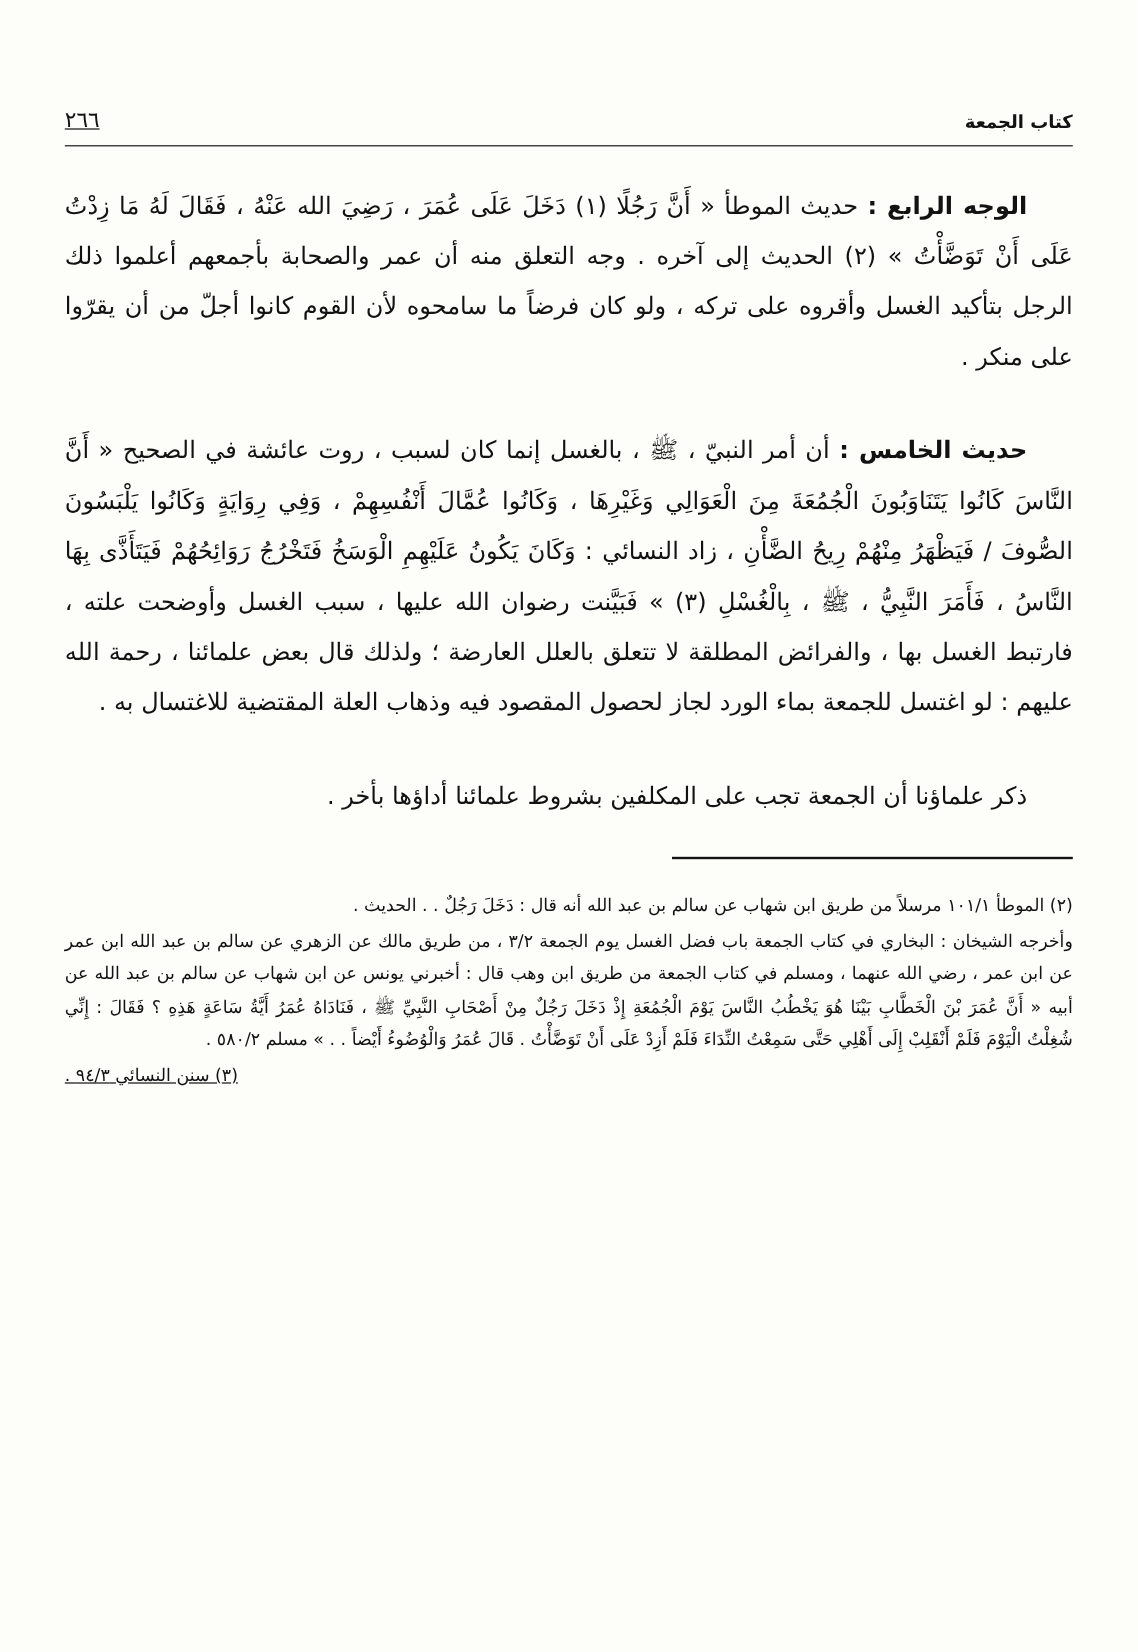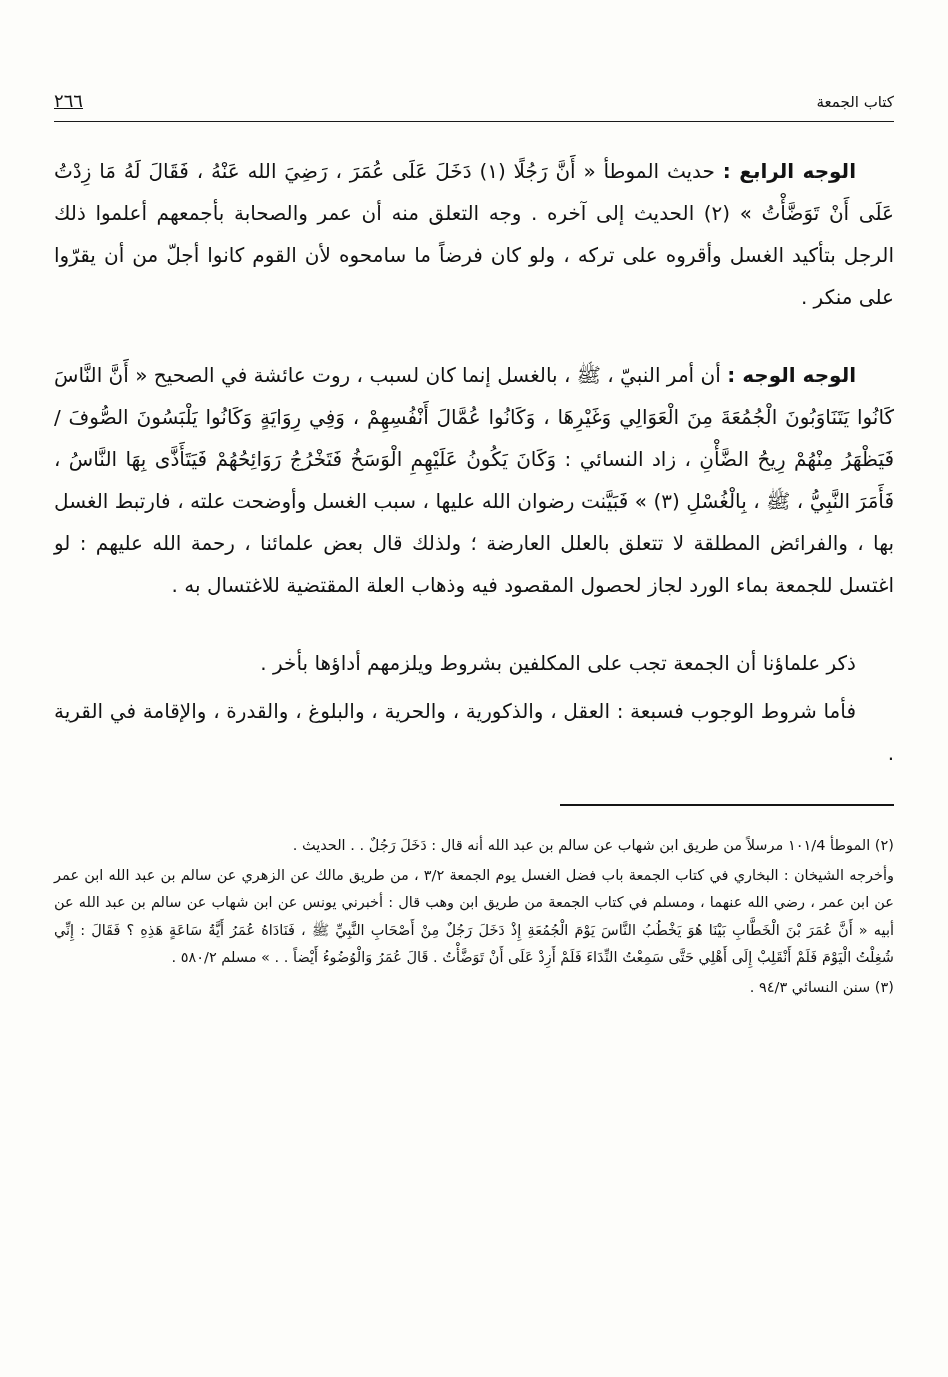--- a/index.html
+++ b/index.html
@@ -17,21 +17,21 @@
     position: relative;
   }
   .page-header {
     display: flex;
     justify-content: space-between;
     align-items: flex-end;
     border-bottom: 1.6px solid #1a1a1a;
     padding-bottom: 10px;
     margin-bottom: 28px;
   }
-  .header-title { font-size: 15px; font-weight: 400; letter-spacing: 0; }
+  .header-title { font-size: 15px; font-weight: 700; letter-spacing: 0; }
   .page-number  { font-size: 18px; font-weight: 400; text-decoration: underline; }
   .body-text {
     font-size: 20px;
     line-height: 42px;
     text-align: justify;
   }
   .para { text-indent: 38px; margin-bottom: 6px; }
   .para.gap-after { margin-bottom: 36px; }
   .inline-heading { font-weight: 700; margin-top: 40px; }
   .standalone-heading {
@@ -47,61 +47,58 @@
   .footnotes {
     font-size: 14.5px;
     line-height: 27.5px;
     text-align: justify;
   }
   .footnote { margin-bottom: 2px; }
   .footnote.hang {
     padding-right: 26px;
     text-indent: -26px;
   }
-  .footnote.align-start { text-align: right; }
+  .footnote.align-start { text-align: left; text-decoration: underline; }
 </style>
 </head>
 <body>
 
 <div class="page">
 
   <header class="page-header">
     <span class="header-title">كتاب الجمعة</span>
     <span class="page-number">٢٦٦</span>
   </header>
 
   <main class="body-text">
 
     <p class="para gap-after">
       <b class="inline-heading">الوجه الرابع :</b>
       <span>حديث الموطأ « أَنَّ رَجُلًا (١) دَخَلَ عَلَى عُمَرَ ، رَضِيَ الله عَنْهُ ، فَقَالَ لَهُ مَا زِدْتُ عَلَى أَنْ تَوَضَّأْتُ » (٢) الحديث إلى آخره . وجه التعلق منه أن عمر والصحابة بأجمعهم أعلموا ذلك الرجل بتأكيد الغسل وأقروه على تركه ، ولو كان فرضاً ما سامحوه لأن القوم كانوا أجلّ من أن يقرّوا على منكر .</span>
     </p>
 
     <p class="para gap-after">
-      <b class="inline-heading">الوجه الوجه :</b>
+      <b class="inline-heading">حديث الخامس :</b>
       <span>أن أمر النبيّ ، ﷺ ، بالغسل إنما كان لسبب ، روت عائشة في الصحيح « أَنَّ النَّاسَ كَانُوا يَتَنَاوَبُونَ الْجُمُعَةَ مِنَ الْعَوَالِي وَغَيْرِهَا ، وَكَانُوا عُمَّالَ أَنْفُسِهِمْ ، وَفِي رِوَايَةٍ وَكَانُوا يَلْبَسُونَ الصُّوفَ / فَيَظْهَرُ مِنْهُمْ رِيحُ الضَّأْنِ ، زاد النسائي : وَكَانَ يَكُونُ عَلَيْهِمِ الْوَسَخُ فَتَخْرُجُ رَوَائِحُهُمْ فَيَتَأَذَّى بِهَا النَّاسُ ، فَأَمَرَ النَّبِيُّ ، ﷺ ، بِالْغُسْلِ (٣) » فَبَيَّنت رضوان الله عليها ، سبب الغسل وأوضحت علته ، فارتبط الغسل بها ، والفرائض المطلقة لا تتعلق بالعلل العارضة ؛ ولذلك قال بعض علمائنا ، رحمة الله عليهم : لو اغتسل للجمعة بماء الورد لجاز لحصول المقصود فيه وذهاب العلة المقتضية للاغتسال به .</span>
     </p>
 
 
     <p class="para">
-      <span>ذكر علماؤنا أن الجمعة تجب على المكلفين بشروط ويلزمهم أداؤها بأخر .</span>
+      <span>ذكر علماؤنا أن الجمعة تجب على المكلفين بشروط علمائنا أداؤها بأخر .</span>
     </p>
 
-    <p class="para">
-      <span>فأما شروط الوجوب فسبعة : العقل ، والذكورية ، والحرية ، والبلوغ ، والقدرة ، والإقامة في القرية .</span>
-    </p>
 
   </main>
 
   <div class="footnote-sep"></div>
 
   <section class="footnotes">
 
 
-    <p class="footnote">(٢) الموطأ ١٠١/4 مرسلاً من طريق ابن شهاب عن سالم بن عبد الله أنه قال : دَخَلَ رَجُلٌ . . الحديث .</p>
+    <p class="footnote">(٢) الموطأ ١٠١/١ مرسلاً من طريق ابن شهاب عن سالم بن عبد الله أنه قال : دَخَلَ رَجُلٌ . . الحديث .</p>
 
     <p class="footnote">وأخرجه الشيخان : البخاري في كتاب الجمعة باب فضل الغسل يوم الجمعة ٣/٢ ، من طريق مالك عن الزهري عن سالم بن عبد الله ابن عمر عن ابن عمر ، رضي الله عنهما ، ومسلم في كتاب الجمعة من طريق ابن وهب قال : أخبرني يونس عن ابن شهاب عن سالم بن عبد الله عن أبيه « أَنَّ عُمَرَ بْنَ الْخَطَّابِ بَيْنَا هُوَ يَخْطُبُ النَّاسَ يَوْمَ الْجُمُعَةِ إِذْ دَخَلَ رَجُلٌ مِنْ أَصْحَابِ النَّبِيِّ ﷺ ، فَنَادَاهُ عُمَرُ أَيَّةُ سَاعَةٍ هَذِهِ ؟ فَقَالَ : إِنِّي شُغِلْتُ الْيَوْمَ فَلَمْ أَنْقَلِبْ إِلَى أَهْلِي حَتَّى سَمِعْتُ النِّدَاءَ فَلَمْ أَزِدْ عَلَى أَنْ تَوَضَّأْتُ . قَالَ عُمَرُ وَالْوُضُوءُ أَيْضاً . . » مسلم ٥٨٠/٢ .</p>
 
     <p class="footnote align-start">(٣) سنن النسائي ٩٤/٣ .</p>
 
   </section>
 
 </div>
 
 </body></html>

